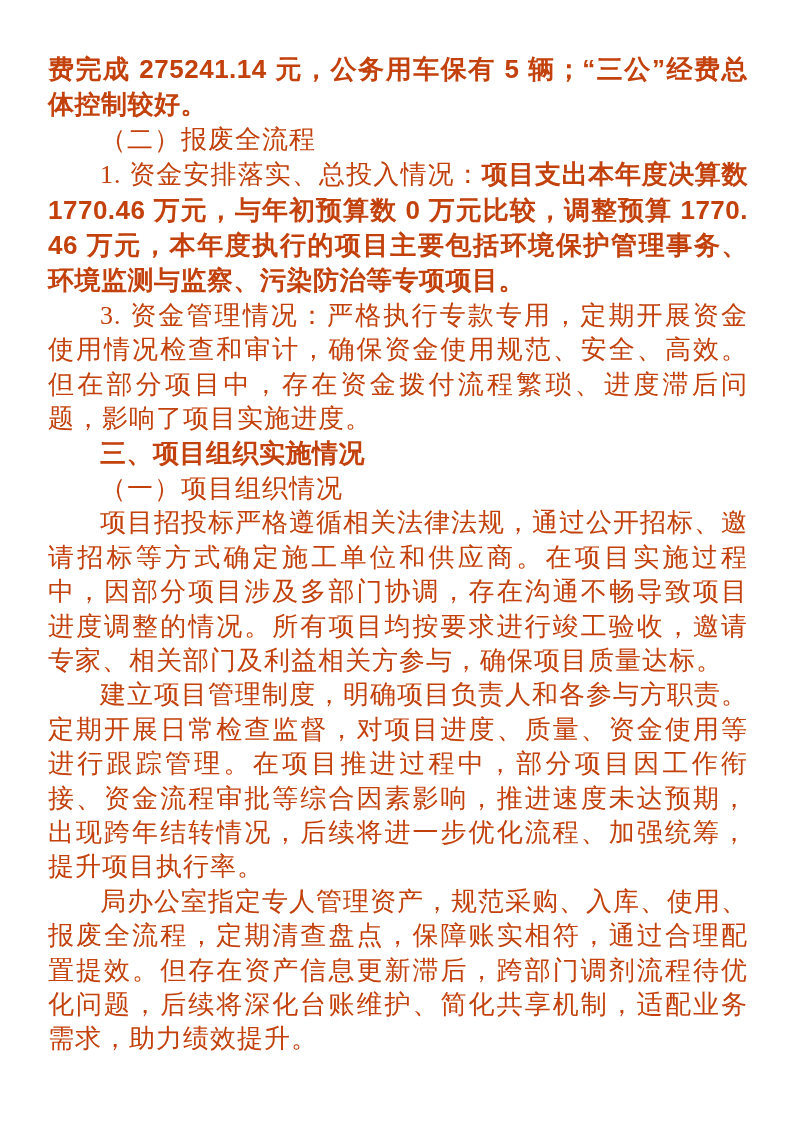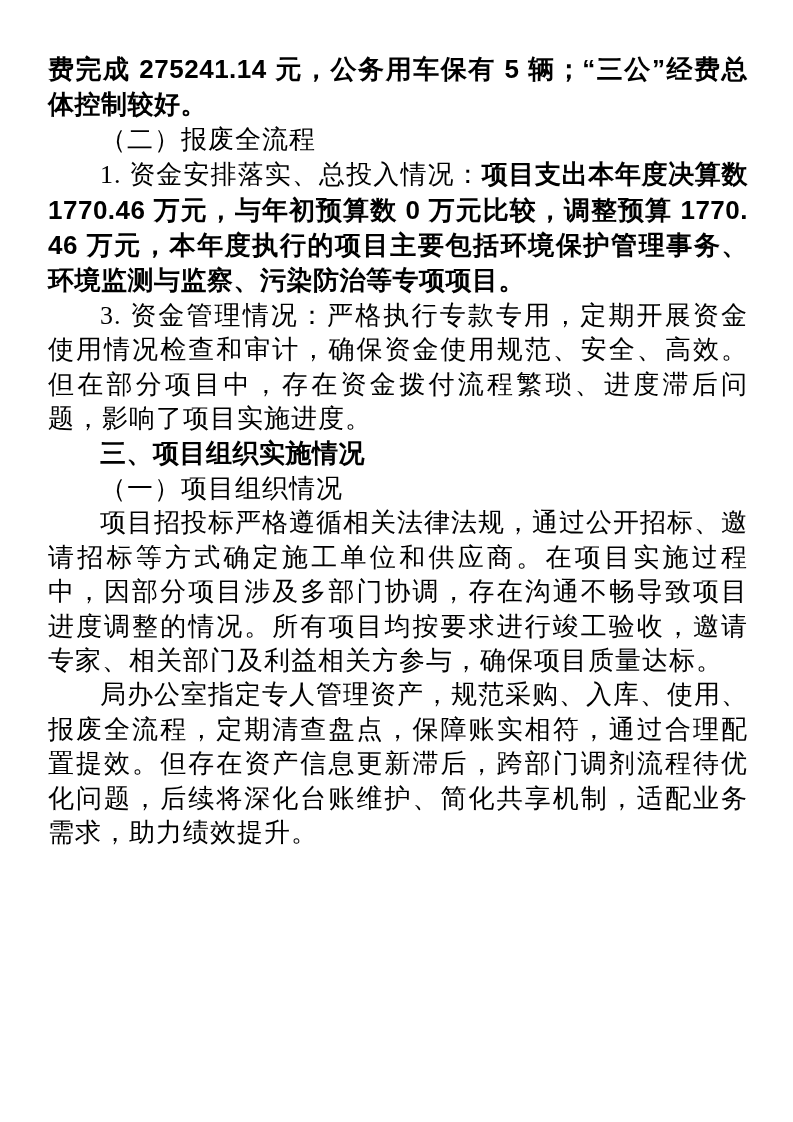--- a/index.html
+++ b/index.html
@@ -18,21 +18,21 @@
     overflow: hidden;
   }
   .doc-body {
     width: 100%;
   }
   p.para {
     margin: 0;
     padding: 0;
     font-size: 26px;
     line-height: 34.4px;
-    color: #000000;
+    color: #c2410c;
     text-align: justify;
     text-justify: inter-ideograph;
     word-break: break-all;
   }
   p.para.indent {
     text-indent: 2em;
   }
   .run-kai {
     font-family: "Liberation Serif", "DejaVu Serif", serif;
     font-weight: 400;
@@ -49,15 +49,16 @@
 
 <div class="page">
   <div class="doc-body">
       <p class="para"><span class="run-hei">费完成 275241.14 元，公务用车保有 5 辆；“三公”经费总体控制较好。</span></p>
       <p class="para indent"><span class="run-kai">（二）报废全流程</span></p>
       <p class="para indent"><span class="run-kai">1. 资金安排落实、总投入情况：</span><span class="run-hei">项目支出本年度决算数 1770.46 万元，与年初预算数 0 万元比较，调整预算 1770.46 万元，本年度执行的项目主要包括环境保护管理事务、环境监测与监察、污染防治等专项项目。</span></p>
       <p class="para indent"><span class="run-kai">3. 资金管理情况：严格执行专款专用，定期开展资金使用情况检查和审计，确保资金使用规范、安全、高效。但在部分项目中，存在资金拨付流程繁琐、进度滞后问题，影响了项目实施进度。</span></p>
       <p class="para indent"><span class="run-hei">三、项目组织实施情况</span></p>
       <p class="para indent"><span class="run-kai">（一）项目组织情况</span></p>
       <p class="para indent"><span class="run-kai">项目招投标严格遵循相关法律法规，通过公开招标、邀请招标等方式确定施工单位和供应商。在项目实施过程中，因部分项目涉及多部门协调，存在沟通不畅导致项目进度调整的情况。所有项目均按要求进行竣工验收，邀请专家、相关部门及利益相关方参与，确保项目质量达标。</span></p>
+      <p class="para indent"><span class="run-kai">建立项目管理制度，明确项目负责人和各参与方职责。定期开展日常检查监督，对项目进度、质量、资金使用等进行跟踪管理。在项目推进过程中，部分项目因工作衔接、资金流程审批等综合因素影响，推进速度未达预期，出现跨年结转情况，后续将进一步优化流程、加强统筹，提升项目执行率。</span></p>
       <p class="para indent"><span class="run-kai">局办公室指定专人管理资产，规范采购、入库、使用、报废全流程，定期清查盘点，保障账实相符，通过合理配置提效。但存在资产信息更新滞后，跨部门调剂流程待优化问题，后续将深化台账维护、简化共享机制，适配业务需求，助力绩效提升。</span></p>
     </div>
 </div>
 
 </body></html>

